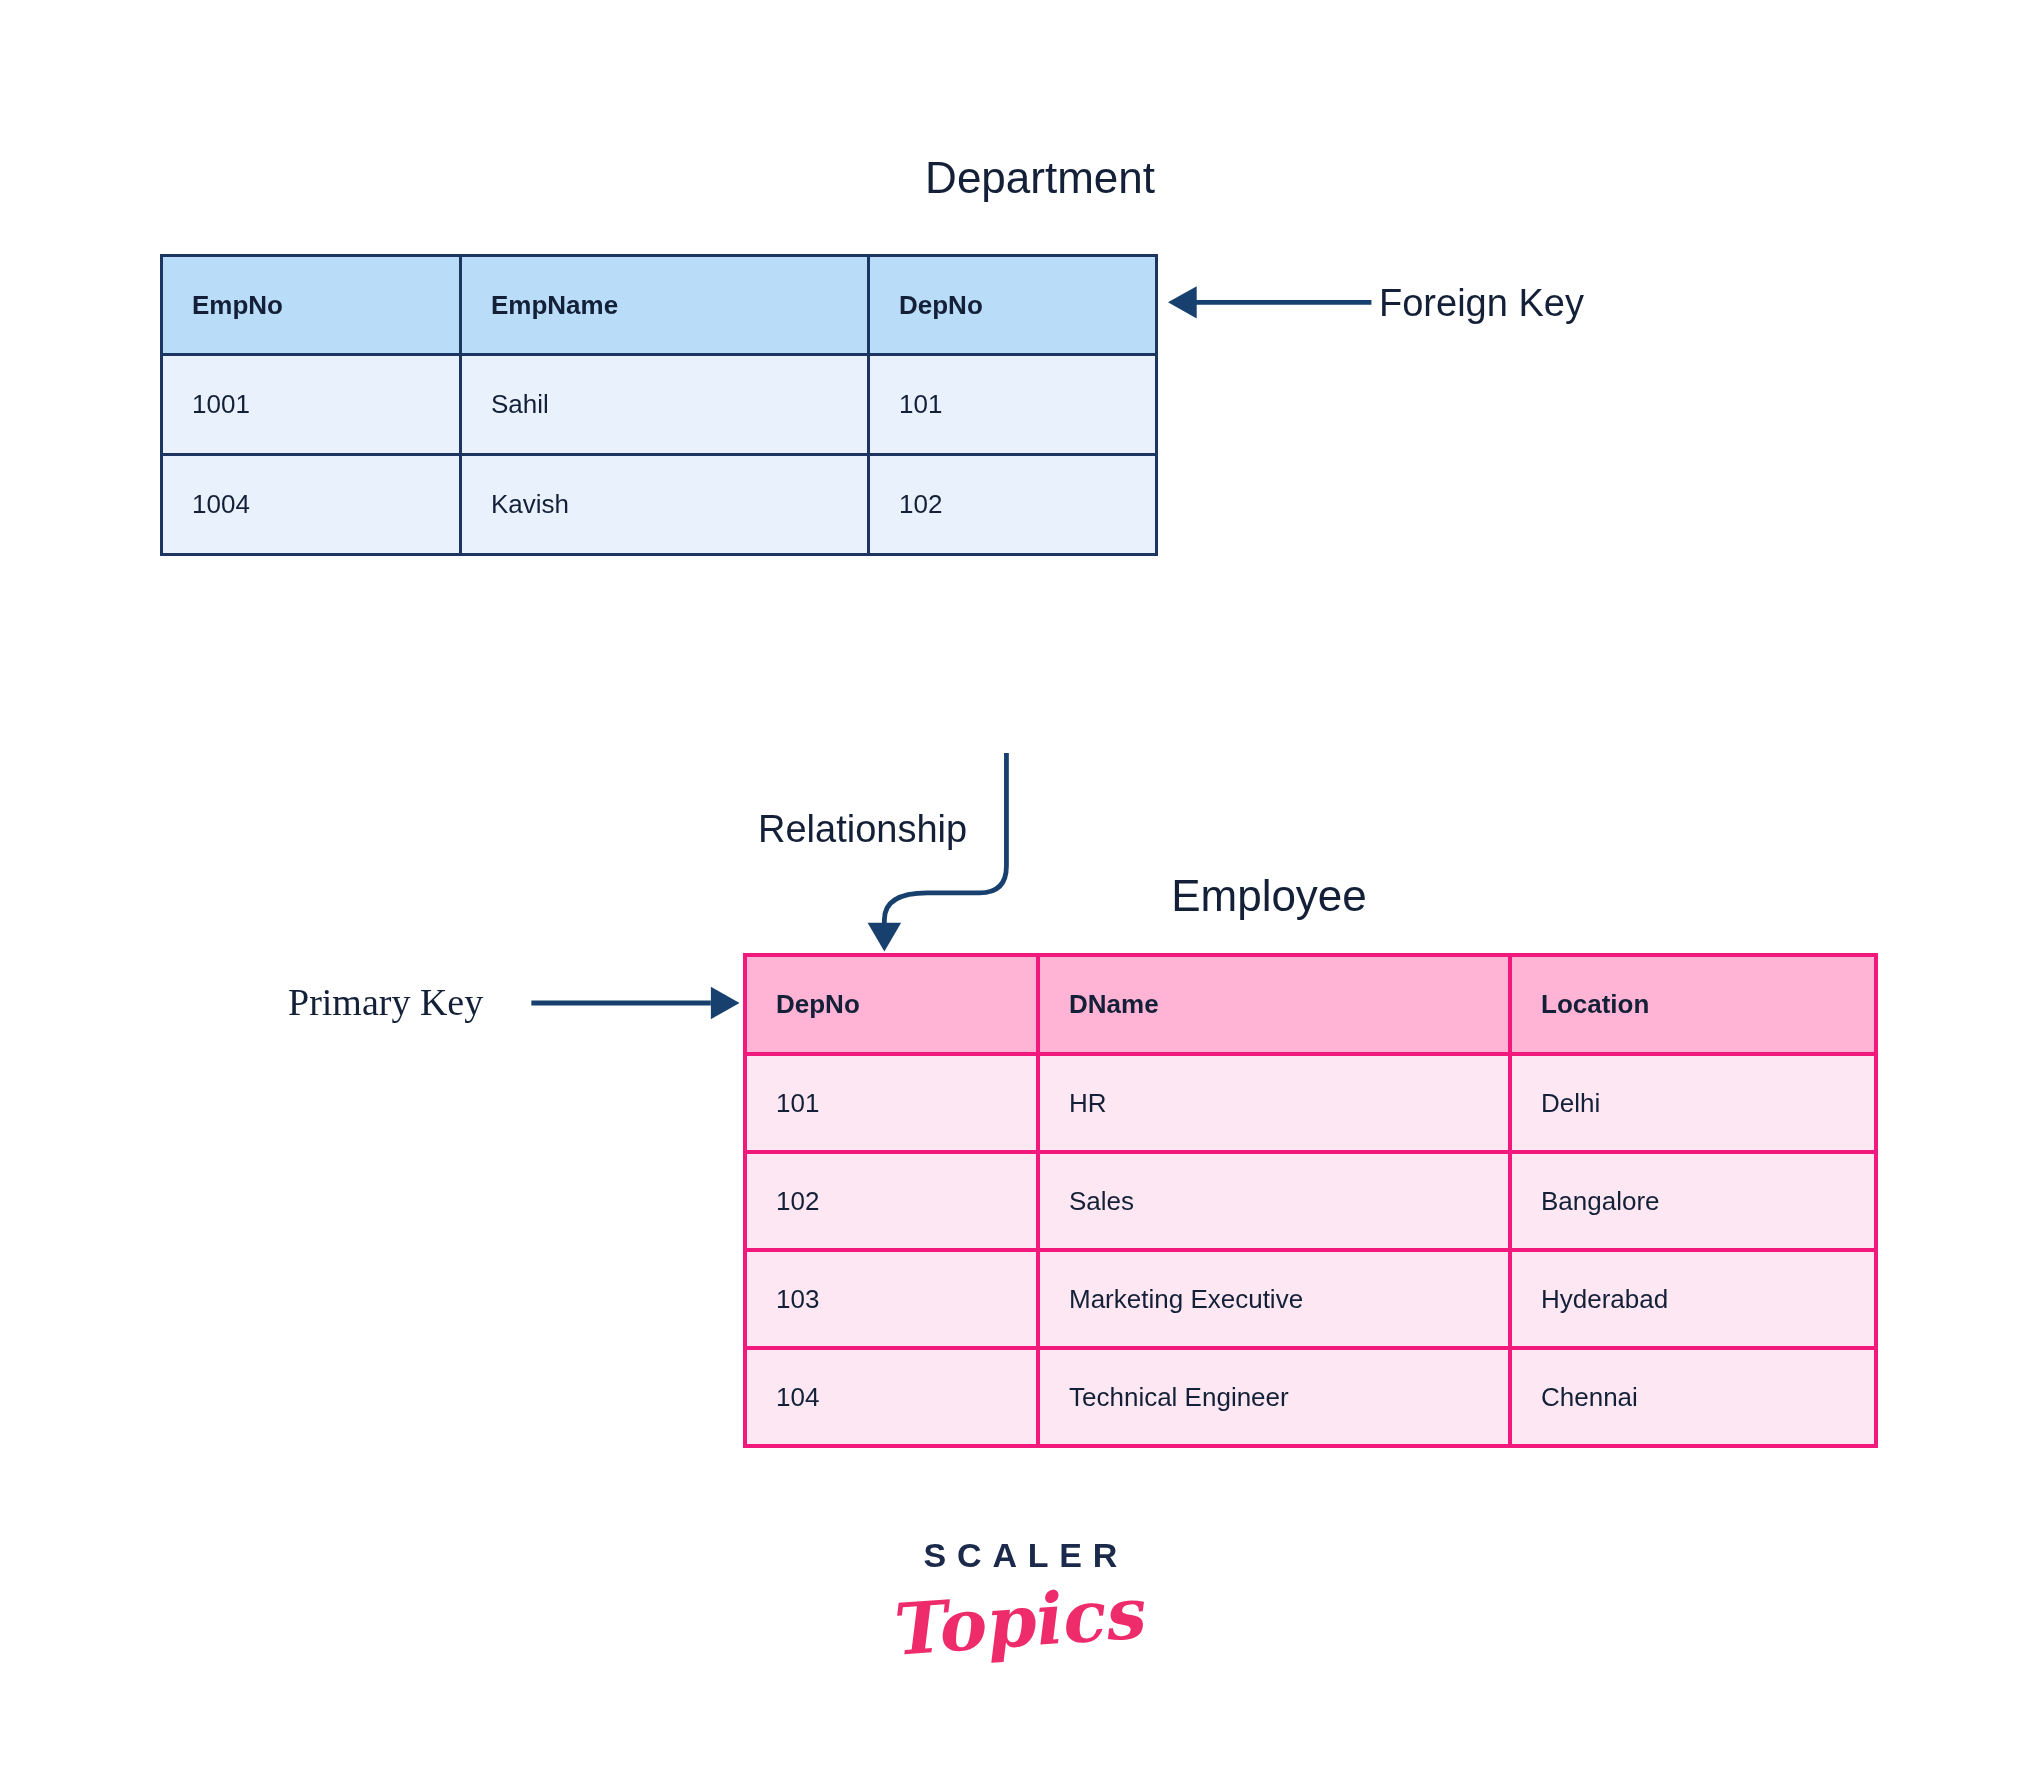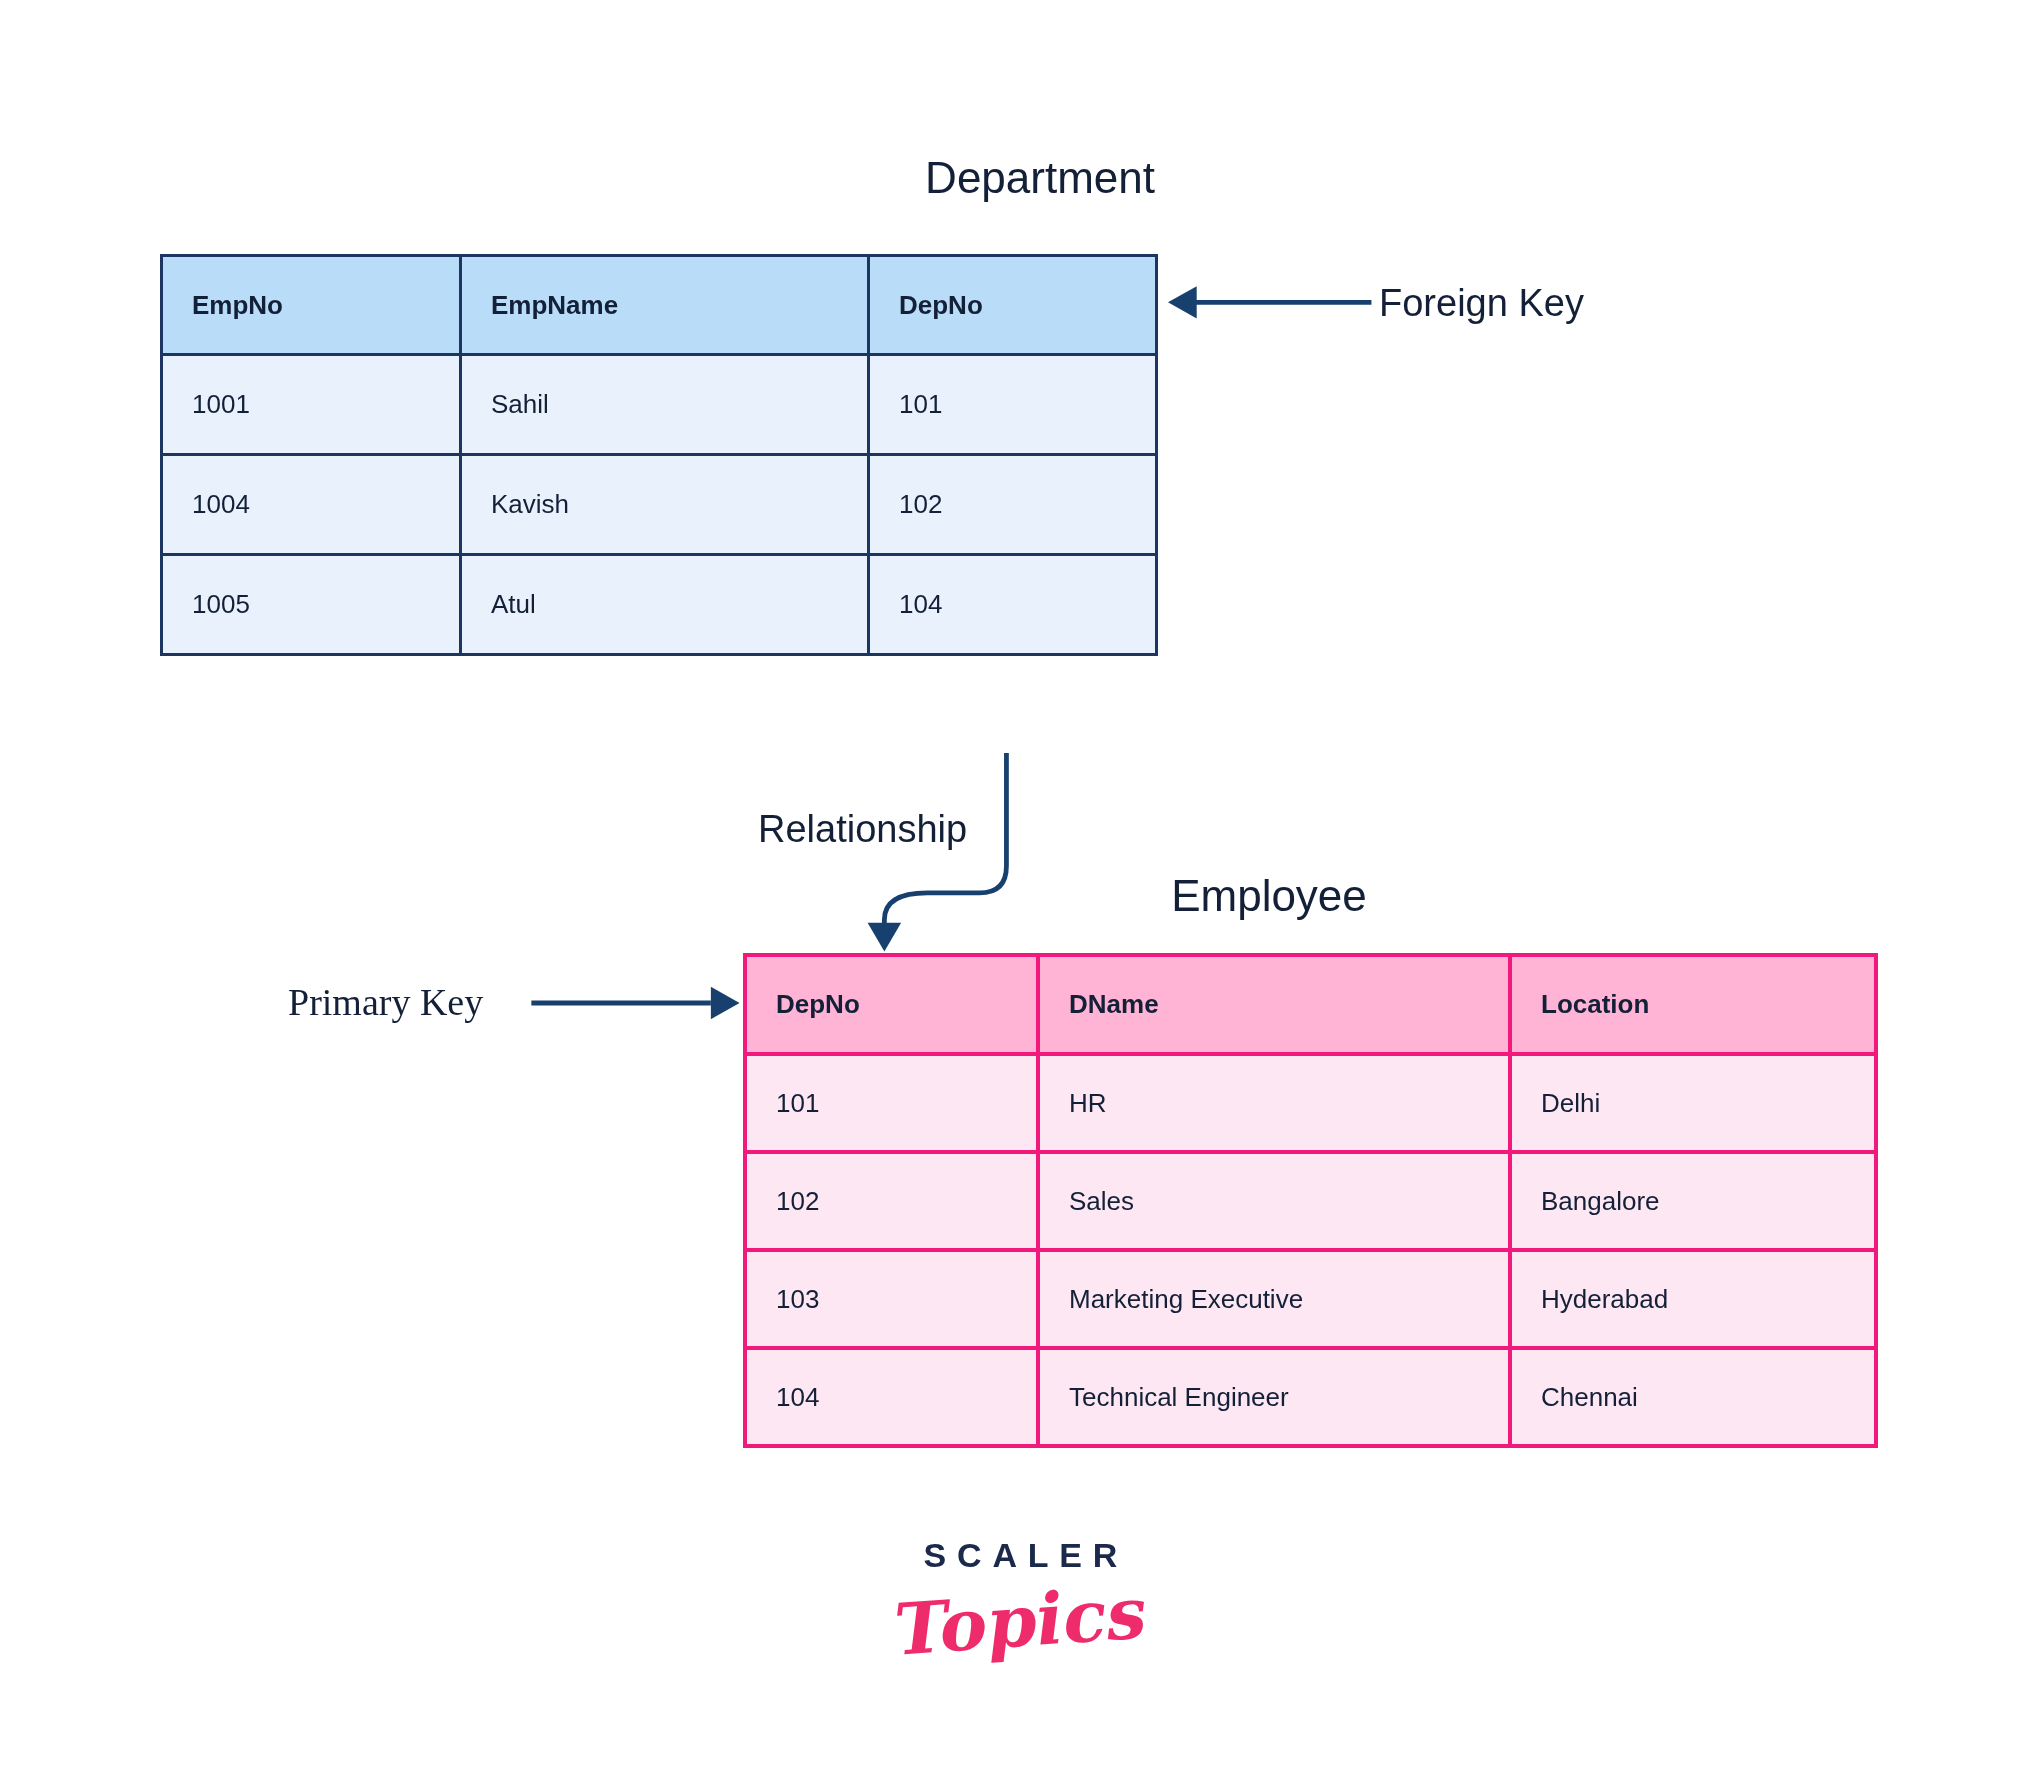--- a/index.html
+++ b/index.html
@@ -120,25 +120,20 @@
     <tr>
       <td>1001</td>
       <td>Sahil</td>
       <td>101</td>
     </tr>
     <tr>
       <td>1004</td>
       <td>Kavish</td>
       <td>102</td>
     </tr>
-    <tr>
-      <td>1005</td>
-      <td>Atul</td>
-      <td>104</td>
-    </tr>
   </tbody>
 </table>
 
 <table class="tbl pink">
   <colgroup>
       <col style="width:293px">
       <col style="width:472px">
       <col style="width:366px">
     </colgroup>
   <thead>

